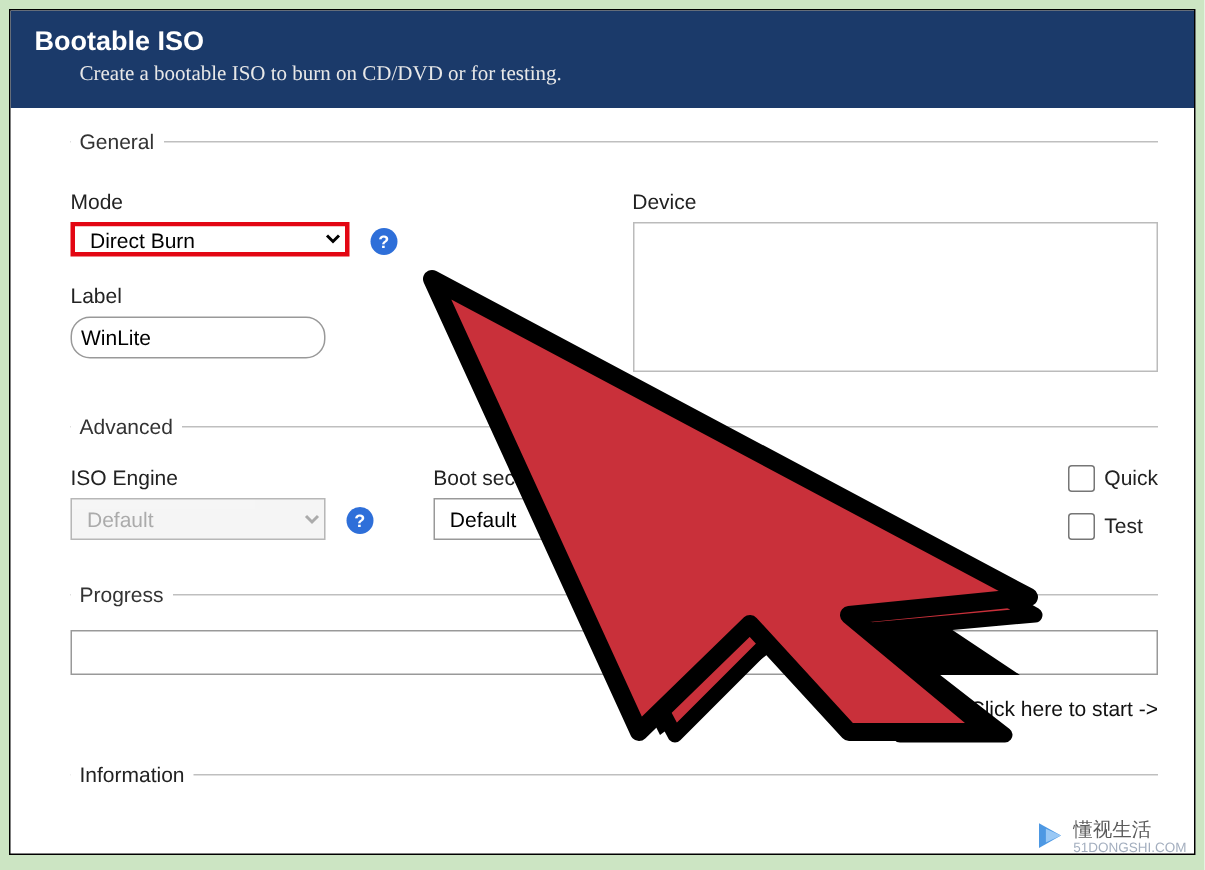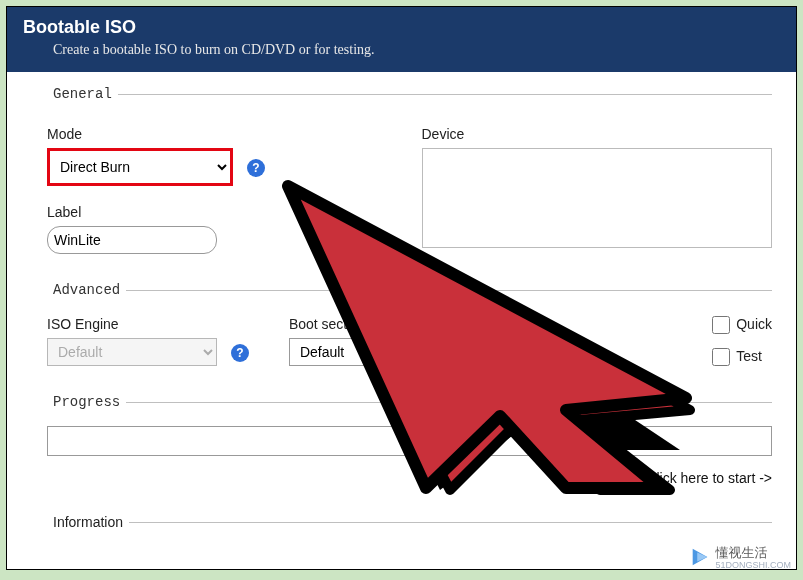--- a/index.html
+++ b/index.html
@@ -3,28 +3,28 @@
 <meta charset="utf-8">
 <style>
 *{box-sizing:border-box;margin:0;padding:0;font-family:Tahoma,Segoe UI,sans-serif;font-size:14px;}
 body{background:#cce5c3;padding:6px;width:803px;height:580px;overflow:hidden;position:relative;}
 .window{background:#fff;border:1px solid #000000;height:564px;overflow:hidden;}
 .titlebar{background:#1b3a6a;color:#fff;padding:10px 16px 14px 16px;}
 .titlebar h1{font-size:18px;font-weight:bold;margin-bottom:4px;}
 .titlebar p{font-size:14px;color:#e8e8e8;padding-left:30px;font-family:Liberation Serif, serif;}
 .content{padding:14px 24px 0 40px;color:#222;}
 fieldset{border:1px solid #bfbfbf;border-left:none;border-right:none;border-bottom:none;margin-bottom:10px;position:relative;padding:10px 0 18px 0;}
-fieldset legend{padding:0 6px;font-size:14px;color:#333;font-family:Liberation Mono, monospace;}
+fieldset legend{padding:0 6px;font-size:14px;color:#333;}
 .row{display:flex;gap:24px;margin-top:6px;}
 .col{flex:1;}
 .lbl{display:block;margin:8px 0 6px 0;color:#222;}
 select,input[type=text]{height:28px;border:1px solid #999;background:#fff;padding:0 6px;font-size:14px;}
 select{appearance:auto;}
 .mode-box{border:3px solid #e30613;display:inline-block;}
-.mode-box select{width:180px;border:none;height:32px;}
+.mode-box select{width:180px;border:none;height:16px;}
 .help{display:inline-flex;width:18px;height:18px;border-radius:50%;background:#2e6fd9;color:#fff;align-items:center;justify-content:center;font-weight:bold;font-size:12px;margin-left:10px;vertical-align:middle;}
 .label-input{width:170px;border-radius:13px;}
 .device-wrap{border:1px solid #bbb;height:100px;margin-top:4px;background:#fff;}
 .adv-row{display:flex;gap:40px;align-items:flex-end;}
 .adv-col{display:flex;flex-direction:column;}
 .disabled-select{width:170px;background:#f2f2f2;color:#888;}
 .boot-select{width:140px;}
 .chk{display:flex;gap:6px;white-space:nowrap;}
 .chk input{width:18px;height:18px;}
 .progress-bar{border:1px solid #999;height:30px;margin-top:6px;background:#fff;}

